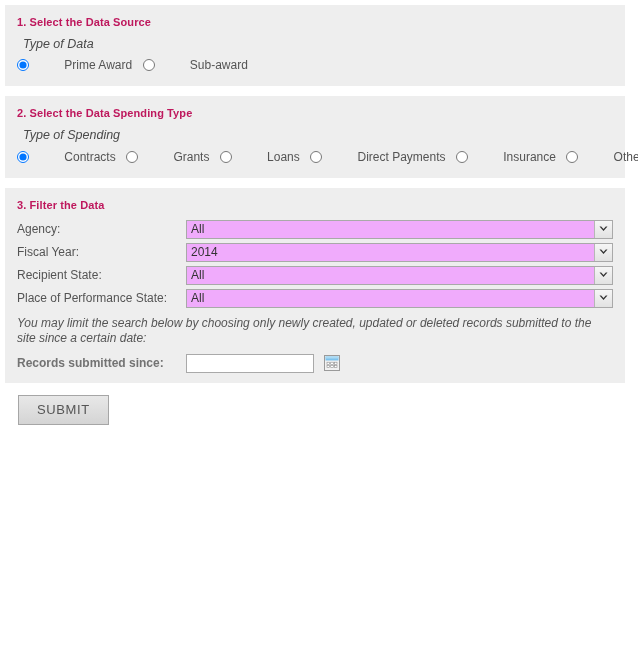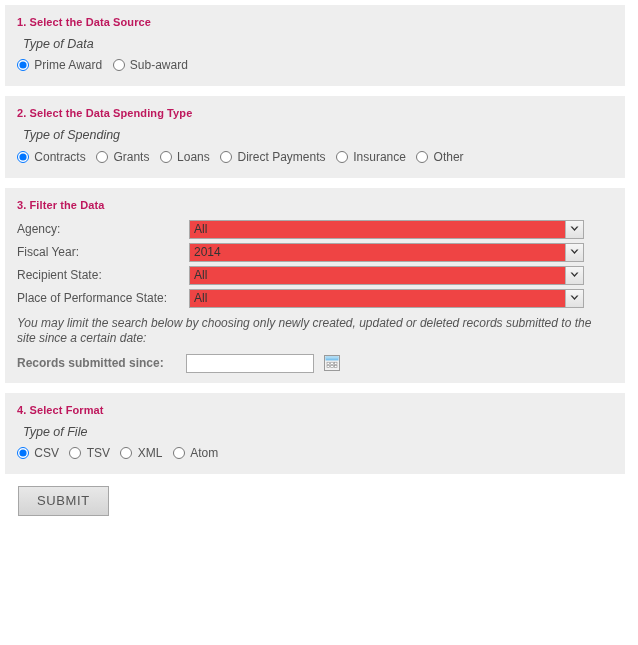--- a/index.html
+++ b/index.html
@@ -68,20 +68,21 @@
     margin: 0 2px 0 0;
     padding: 0;
     vertical-align: -2px;
   }
 
   .radio-opt label {
     font-size: 12px;
     color: #545454;
     vertical-align: middle;
     cursor: default;
+    margin-left: 30px;
   }
 
   
   .lod-row { line-height: 18px; margin-bottom: 0; }
   .lod-col1 { display: inline-block; width: 84px; }
   .lod-col2 { display: inline-block; }
 
   
   .filter-table {
     border-collapse: collapse;
@@ -95,25 +96,25 @@
     font-size: 12px;
     color: #545454;
     white-space: nowrap;
     width: 166px;
     padding-right: 6px !important;
   }
 
   .select-wrap {
     position: relative;
     display: block;
-    width: 395px;
+    width: 427px;
     height: 19px;
     box-sizing: border-box;
     border: 1px solid #a9a9a9;
-    background: #ef4444;
+    background: #f0abfc;
   }
   .select-wrap .sel-value {
     position: absolute;
     left: 4px;
     top: 0;
     line-height: 17px;
     font-size: 12px;
     color: #333333;
   }
   .select-wrap .sel-button {
@@ -313,40 +314,18 @@
             <rect x="10.4" y="7.2" width="2.6" height="2.2"></rect>
             <rect x="3" y="10.3" width="2.6" height="2.2"></rect>
             <rect x="6.7" y="10.3" width="2.6" height="2.2"></rect>
             <rect x="10.4" y="10.3" width="2.6" height="2.2"></rect>
           </g>
         </svg>
       </span>
     </div>
   </div>
 
-  <div class="panel">
-    <div class="panel-title">4. Select Format</div>
-    <div class="sub-title">Type of File</div>
-    <div class="radio-row">
-      <span class="radio-opt">
-        <input type="radio" name="filetype" id="f-csv" checked="" style="">
-        <label for="f-csv">CSV</label>
-      </span>
-      <span class="radio-opt">
-        <input type="radio" name="filetype" id="f-tsv" style="">
-        <label for="f-tsv">TSV</label>
-      </span>
-      <span class="radio-opt">
-        <input type="radio" name="filetype" id="f-xml" style="">
-        <label for="f-xml">XML</label>
-      </span>
-      <span class="radio-opt">
-        <input type="radio" name="filetype" id="f-atom" style="">
-        <label for="f-atom">Atom</label>
-      </span>
-    </div>
-  </div>
 
   <div class="submit-wrap">
     <button class="submit-btn">SUBMIT</button>
   </div>
 
 </div>
 
 </body></html>

